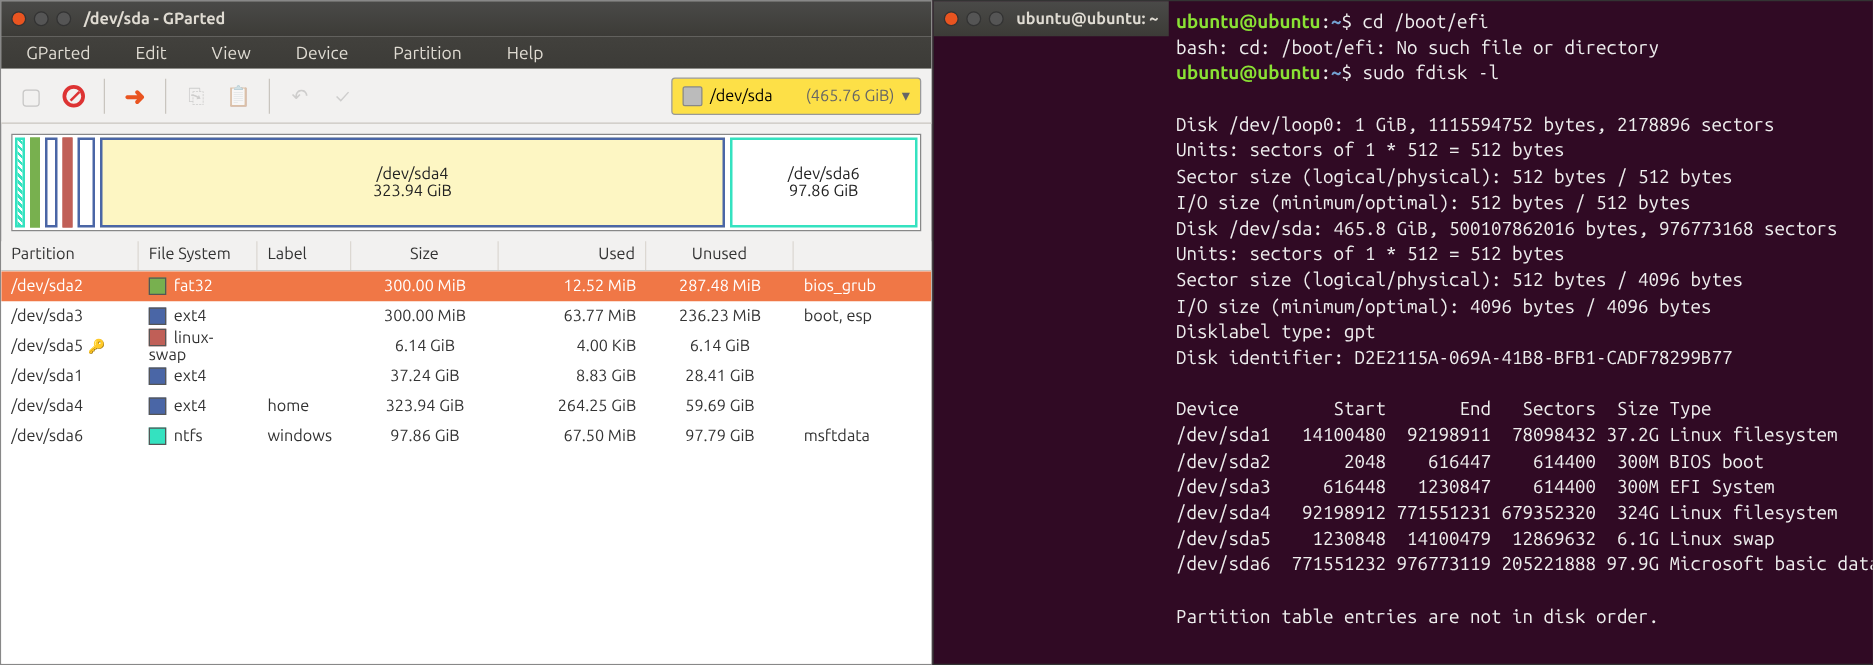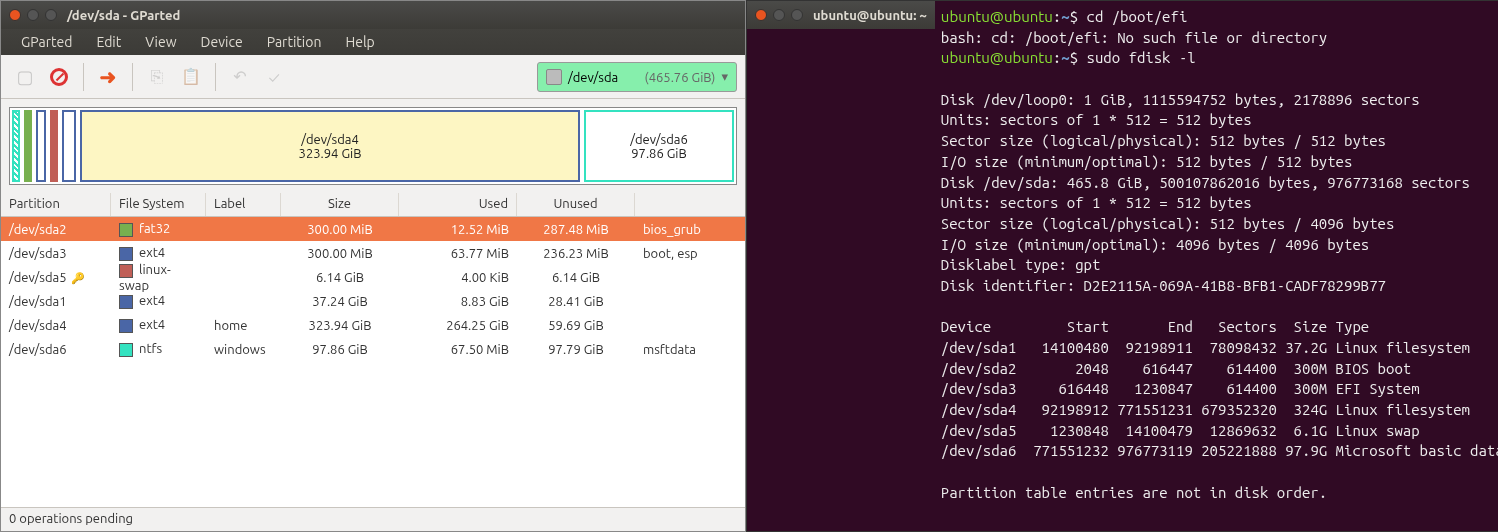--- a/index.html
+++ b/index.html
@@ -2,41 +2,41 @@
 <html><head>
 <meta charset="utf-8">
 <style>
 *{box-sizing:border-box;margin:0;padding:0;font-family:Ubuntu,Arial,sans-serif}
 body{width:1498px;height:532px;display:flex;background:#444}
 .gparted{width:780px;height:532px;background:#f2f1f0;display:flex;flex-direction:column;border:1px solid #888}
 .titlebar{height:28px;background:linear-gradient(#4a4a48,#3c3b37);display:flex;align-items:center;color:#dfdbd2;font-size:13px;font-weight:bold;padding:0 8px}
 .win-controls{display:flex;gap:6px;margin-right:10px}
 .win-btn{width:12px;height:12px;border-radius:50%;background:#555;border:1px solid #333}
 .win-btn.close{background:#e95420}
-.menubar{height:26px;background:linear-gradient(#42413d,#3c3b37);display:flex;align-items:center;padding:0 10px;gap:4px}
+.menubar{height:26px;background:linear-gradient(#42413d,#3c3b37);display:flex;align-items:center;padding:0 10px;gap:16px}
 .menu-item{color:#dfdbd2;font-size:14px;padding:4px 10px;cursor:pointer}
 .toolbar{height:44px;background:#f2f1f0;border-bottom:1px solid #c9c5bf;display:flex;align-items:center;padding:0 8px;gap:2px}
 .tb-btn{width:32px;height:32px;display:flex;align-items:center;justify-content:center;border-radius:3px}
 .tb-sep{width:1px;height:28px;background:#c9c5bf;margin:0 6px}
-.device-selector{margin-left:auto;height:30px;border:1px solid #999;border-radius:3px;background:#86efac;display:flex;align-items:center;padding:0 8px;font-size:13px;gap:6px;min-width:200px}
+.device-selector{margin-left:auto;height:30px;border:1px solid #999;border-radius:3px;background:#fde047;display:flex;align-items:center;padding:0 8px;font-size:13px;gap:6px;min-width:200px}
 .disk-map{height:78px;margin:8px;border:1px solid #888;background:#fff;display:flex;gap:4px;padding:2px}
 .map-seg{border:2px solid;height:100%;display:flex;flex-direction:column;align-items:center;justify-content:center;font-size:13px;color:#222}
 .table-header{height:24px;background:#f2f1f0;display:flex;border-bottom:1px solid #c9c5bf;font-size:13px;color:#333}
 .th{padding:3px 8px;border-right:1px solid #dcd8d2}
 .col-part{width:110px}.col-fs{width:95px}.col-lbl{width:75px}.col-size{width:118px;text-align:center}.col-used{width:118px;text-align:right}.col-unused{width:118px;text-align:center}.col-flags{flex:1;padding-left:10px}
 .table-body{flex:1;background:#fff;overflow:auto}
 .tr{height:24px;display:flex;font-size:13px;align-items:center;color:#333}
 .tr.selected{background:#f07746;color:#fff}
 .td{padding:3px 8px}
 .fs-sw{width:14px;height:14px;display:inline-block;border:1px solid #555;margin-right:6px;vertical-align:middle}
 .statusbar{height:24px;border-top:1px solid #c9c5bf;font-size:13px;padding:3px 8px;color:#333;background:#f2f1f0}
 .terminal{flex:1;height:532px;background:#300a24;display:flex;flex-direction:row;border:1px solid #333}
 .term-title{height:28px;background:linear-gradient(#4a4a48,#3c3b37);display:flex;align-items:center;color:#dfdbd2;font-size:13px;font-weight:bold;padding:0 8px}
 .term-body{flex:1;padding:6px 6px;font-family:"Ubuntu Mono",Consolas,monospace;font-size:15px;color:#eee;white-space:pre;line-height:1.38;overflow:hidden}
-.prompt{color:#8ae234;font-weight:normal}
+.prompt{color:#8ae234;font-weight:bold}
 .path{color:#729fcf;font-weight:bold}
 .key-icon{font-size:11px;color:#888;margin-left:2px}
 
 .icon-circle{width:18px;height:18px;border-radius:50%;border:3px solid}
 .ico-arrow{color:#e95420;font-size:20px;font-weight:bold}
 .disabled{opacity:.4}
 .hdd-icon{width:16px;height:16px;background:#bbb;border:1px solid #888;border-radius:2px}
 </style>
 </head>
 <body>
@@ -164,21 +164,20 @@
       <div class="tr">
         <div class="td col-part"> /dev/sda6</div>
         <div class="td col-fs"><span class="fs-sw" style="background:#34e2c0"></span>ntfs</div>
         <div class="td col-lbl">windows</div>
         <div class="td col-size">97.86 GiB</div>
         <div class="td col-used">67.50 MiB</div>
         <div class="td col-unused">97.79 GiB</div>
         <div class="td col-flags">msftdata</div>
       </div>
     </div>
-  <div class="statusbar">0 operations pending</div>
 </div>
 
 <div class="terminal">
   <div class="term-title">
     <div class="win-controls">
       <div class="win-btn close"></div>
       <div class="win-btn"></div>
       <div class="win-btn"></div>
     </div>
     <span>ubuntu@ubuntu: ~</span>

